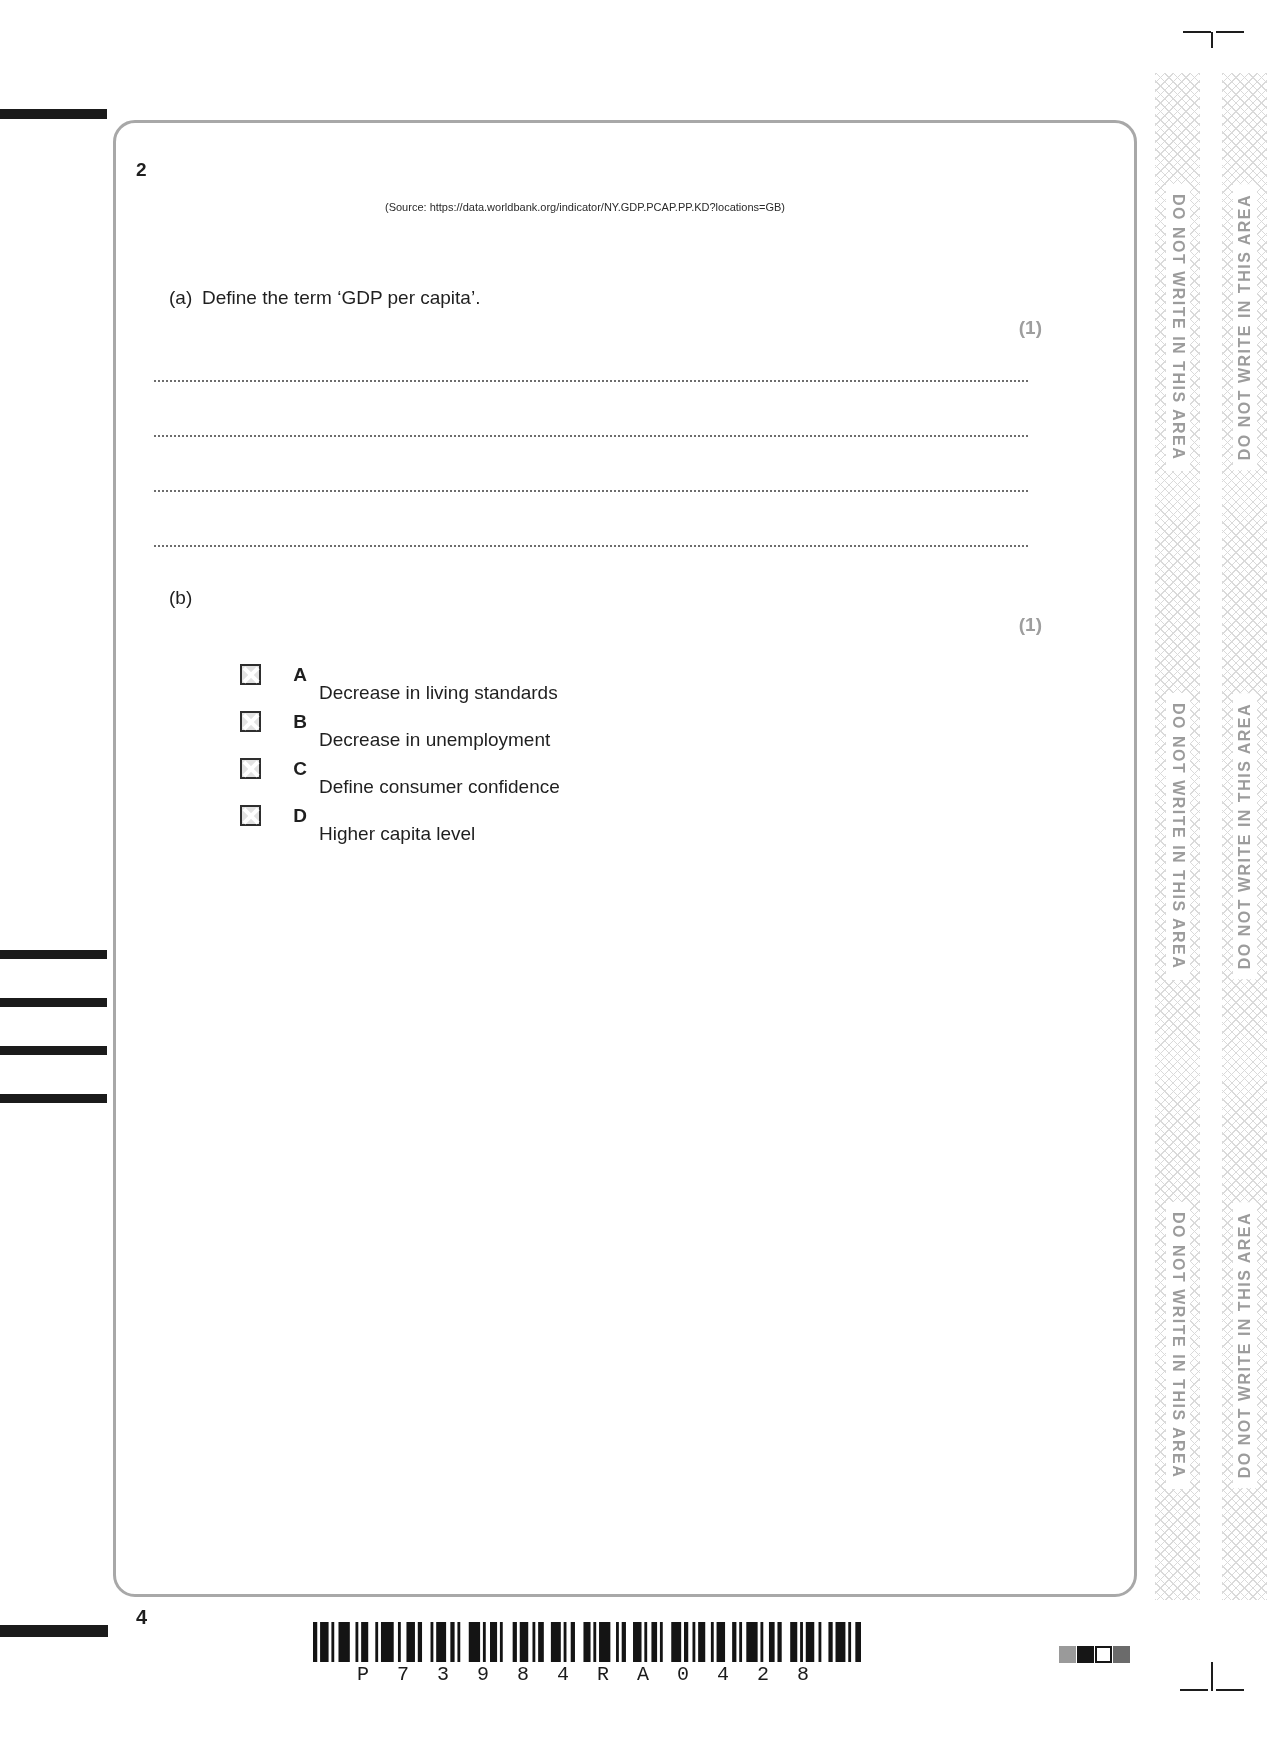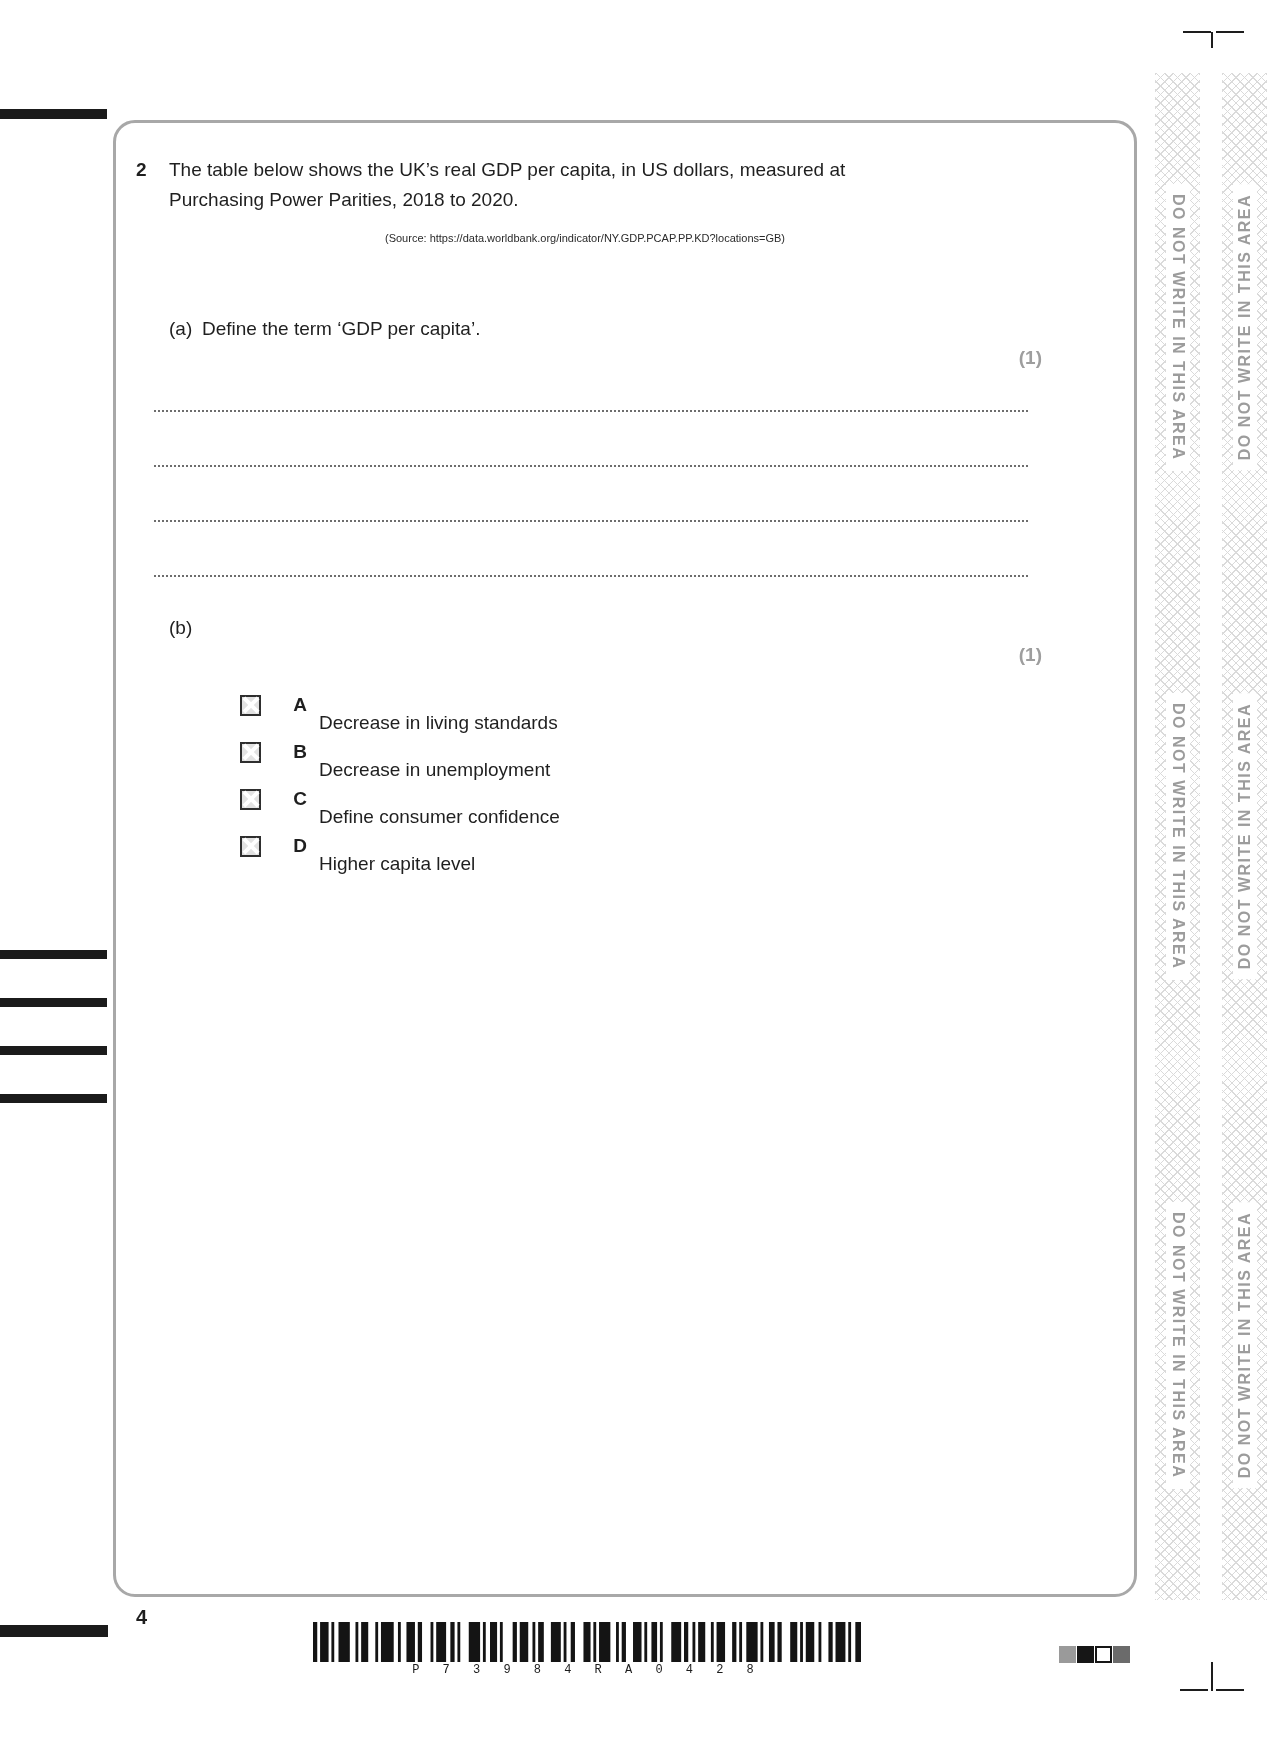--- a/index.html
+++ b/index.html
@@ -86,21 +86,21 @@
     font-weight:bold;font-size:16px;letter-spacing:1.5px;padding:10px 3px;white-space:nowrap;
   }
   #strip-outer .dnw{transform:rotate(180deg);}
 
   
   #page-num{position:absolute;left:136px;top:1606px;font-size:20px;font-weight:bold;}
   #barcode-wrap{position:absolute;left:313px;top:1622px;width:548px;}
   #barcode-svg{display:block;width:548px;height:40px;}
   #barcode-label{
     margin-top:1px;text-align:center;font-family:"Liberation Mono",monospace;
-    font-size:12px;letter-spacing:8px;color:#1b1b1b;white-space:nowrap;
+    font-size:20px;letter-spacing:8px;color:#1b1b1b;white-space:nowrap;
   }
   #print-squares{position:absolute;left:1059px;top:1646px;display:flex;gap:1px;}
   .psq{width:17px;height:17px;box-sizing:border-box;}
   .psq-gray{background:#9a9a9a;}
   .psq-black{background:#161616;}
   .psq-white{background:#ffffff;border:2.5px solid #161616;}
   .psq-dark{background:#6b6b6b;}
 </style>
 </head>
 <body>
@@ -119,21 +119,20 @@
   <div class="reg" style="left:1211px;top:32px;width:2px;height:16px;"></div>
   <div class="reg" style="left:1180px;top:1689px;width:28px;height:2px;"></div>
   <div class="reg" style="left:1216px;top:1689px;width:28px;height:2px;"></div>
   <div class="reg" style="left:1211px;top:1662px;width:2px;height:29px;"></div>
 
   <div id="content-box">
     <div id="content">
 
       <div class="q-row">
         <div class="q-num">2</div>
-        <div class="q-intro">The table below shows the UK’s real GDP per capita, in US dollars, measured at Purchasing Power Parities, 2018 to 2020.</div>
       </div>
 
 
       <div class="source-line">(Source: https://data.worldbank.org/indicator/NY.GDP.PCAP.PP.KD?locations=GB)</div>
 
       <div class="part-row part-a-row">
         <div class="part-label">(a)</div>
         <div>Define the term ‘GDP per capita’.</div>
       </div>
       <div class="marks marks-a">(1)</div>

